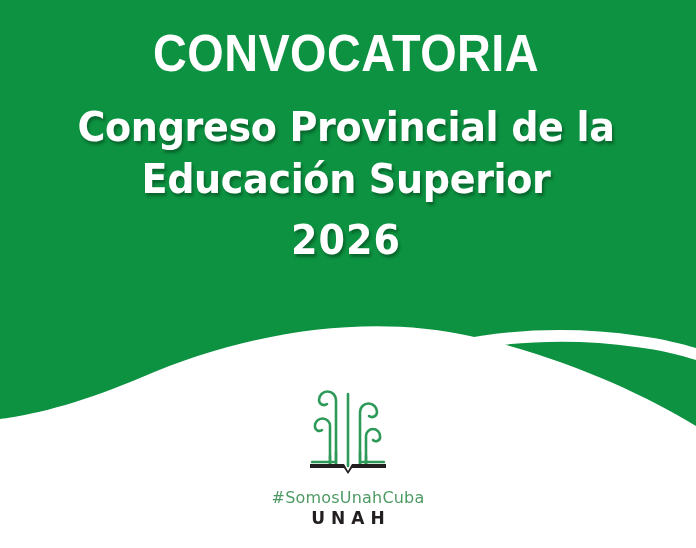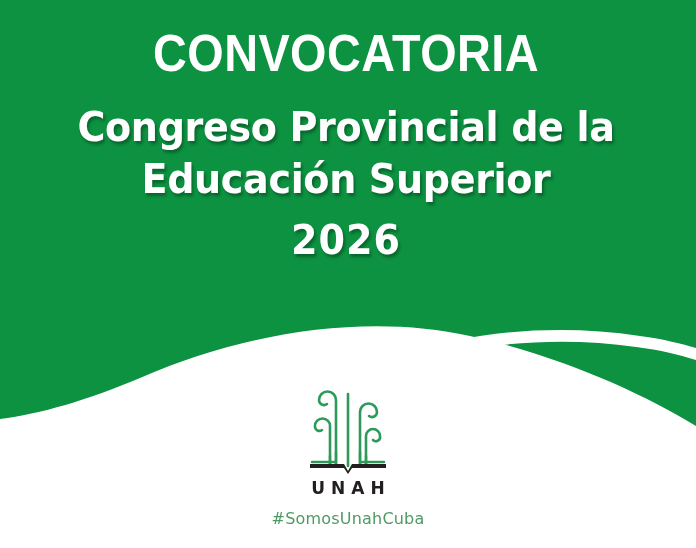--- a/index.html
+++ b/index.html
@@ -168,18 +168,18 @@
       <g fill="none" stroke="#2e9a5a" stroke-width="2.4" stroke-linecap="round">
         <path d="M34,78 L34,88 L10,88"></path>
         <path d="M28,82 L28,92 L10,92"></path>
         <path d="M58,78 L58,88 L82,88"></path>
         <path d="M64,82 L64,92 L82,92"></path>
       </g>
 
       <path d="M8,90 L42,90 L46,97 L50,90 L84,90 L84,94 L50,94 L46,100 L42,94 L8,94 Z" fill="#231f20" stroke="none"></path>
     </svg>
 
+    <span id="hashtag">#SomosUnahCuba</span>
+
     <span id="logo-wordmark">UNAH</span>
-
-    <span id="hashtag">#SomosUnahCuba</span>
   </div>
 
 </div>
 
 </body></html>

